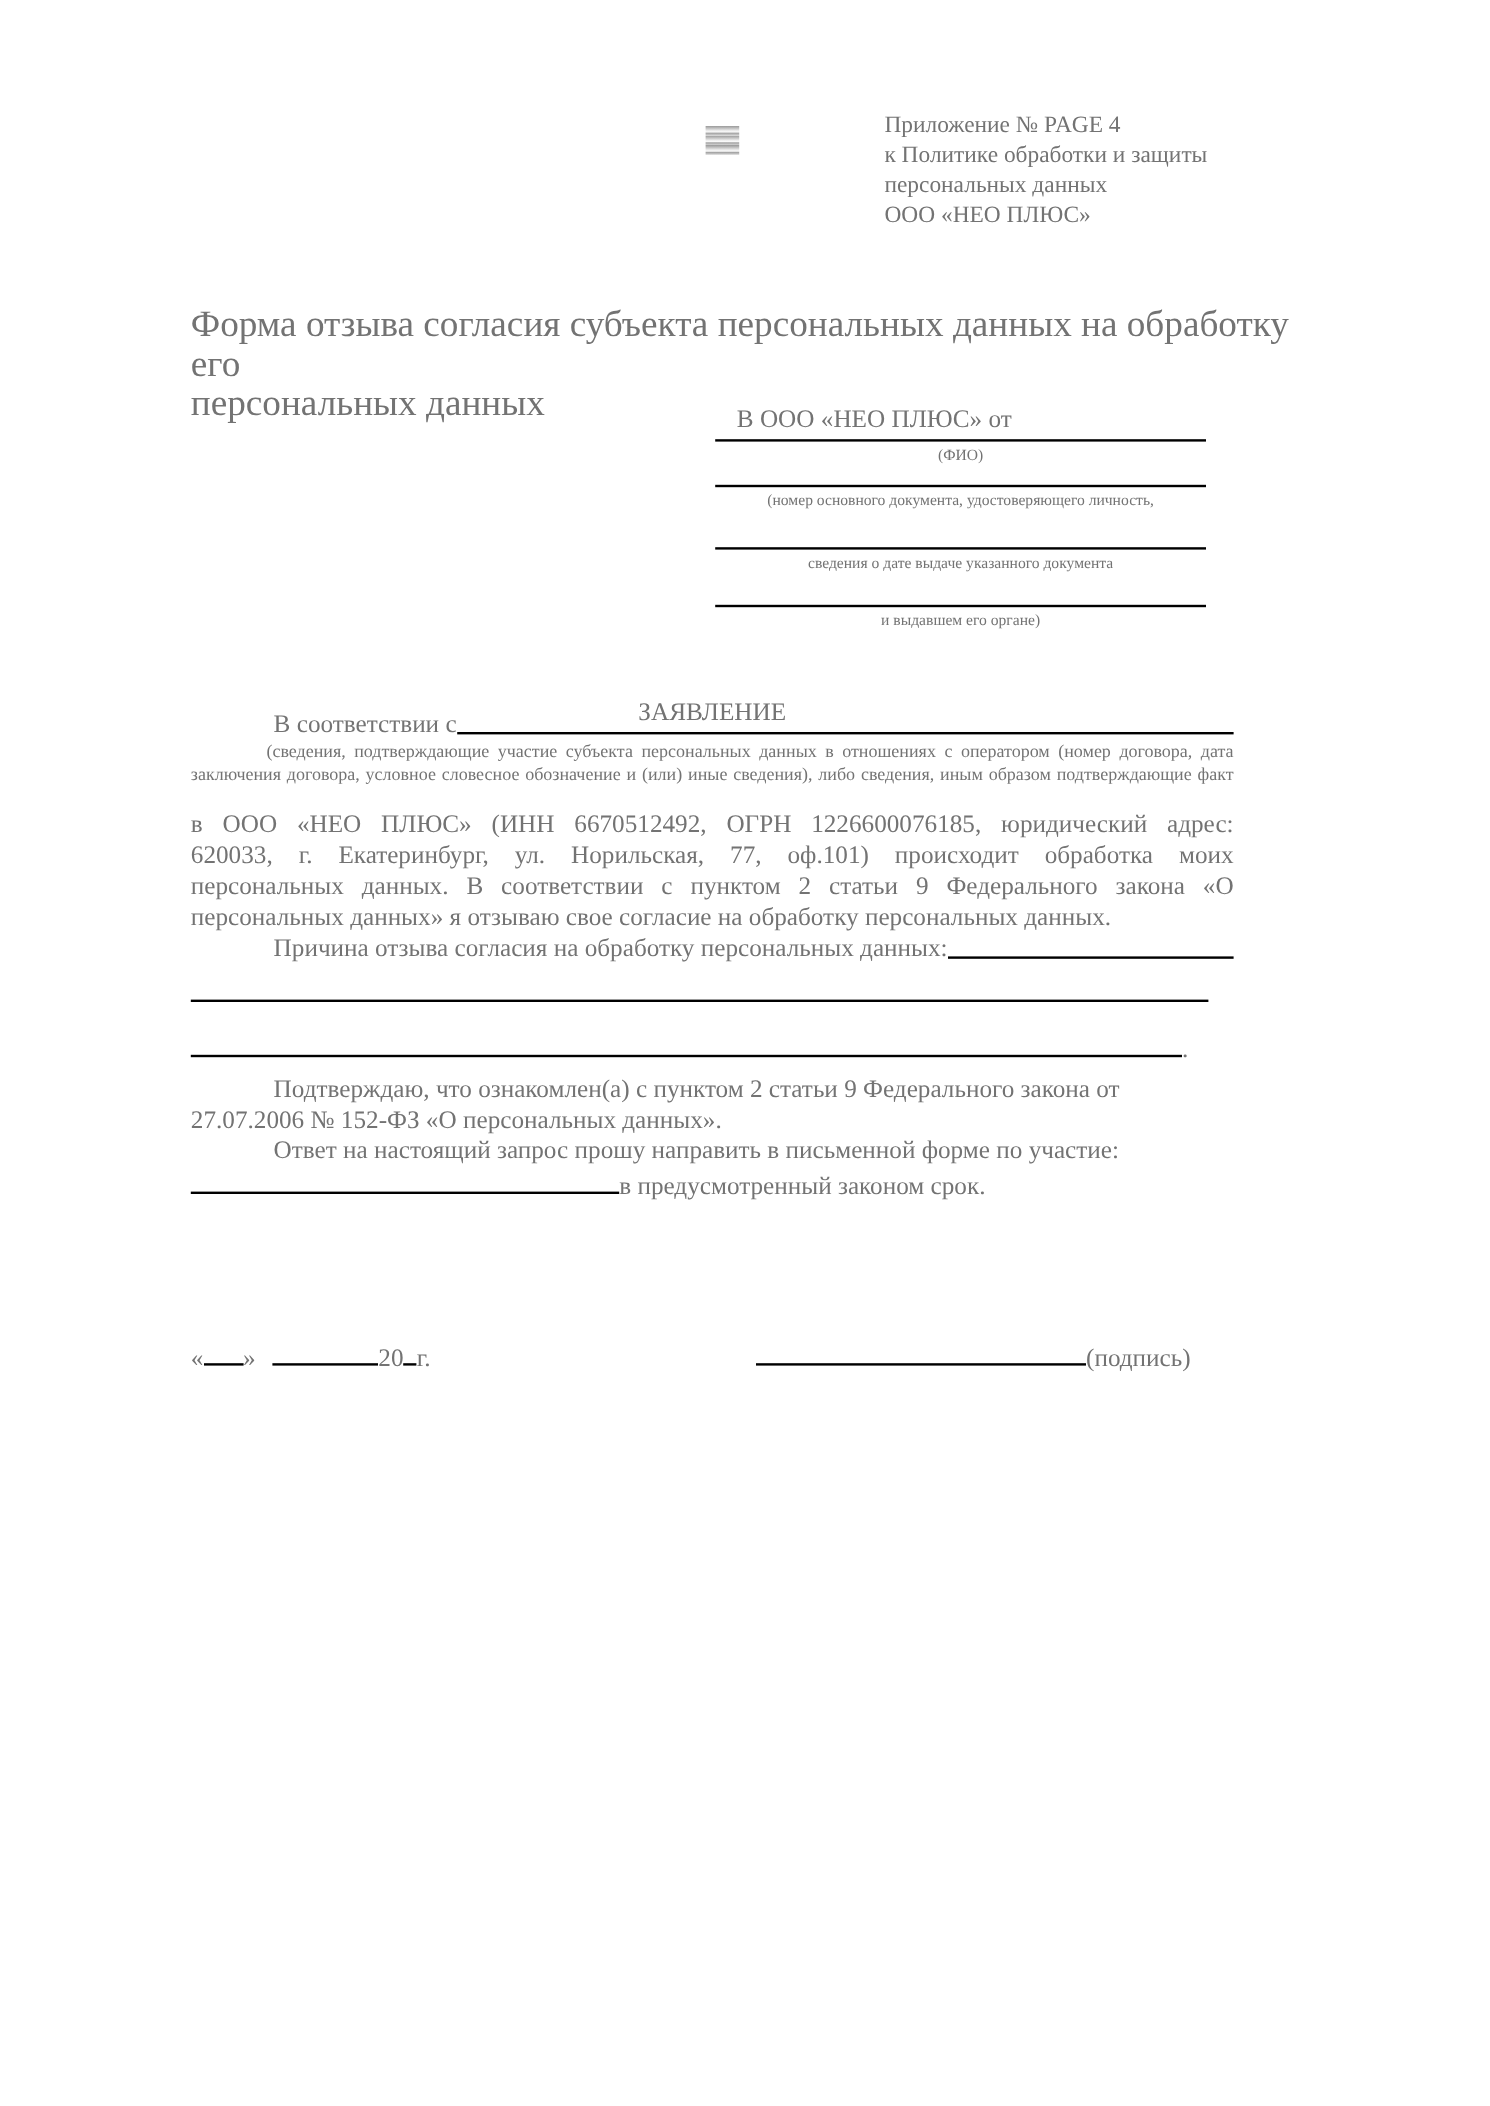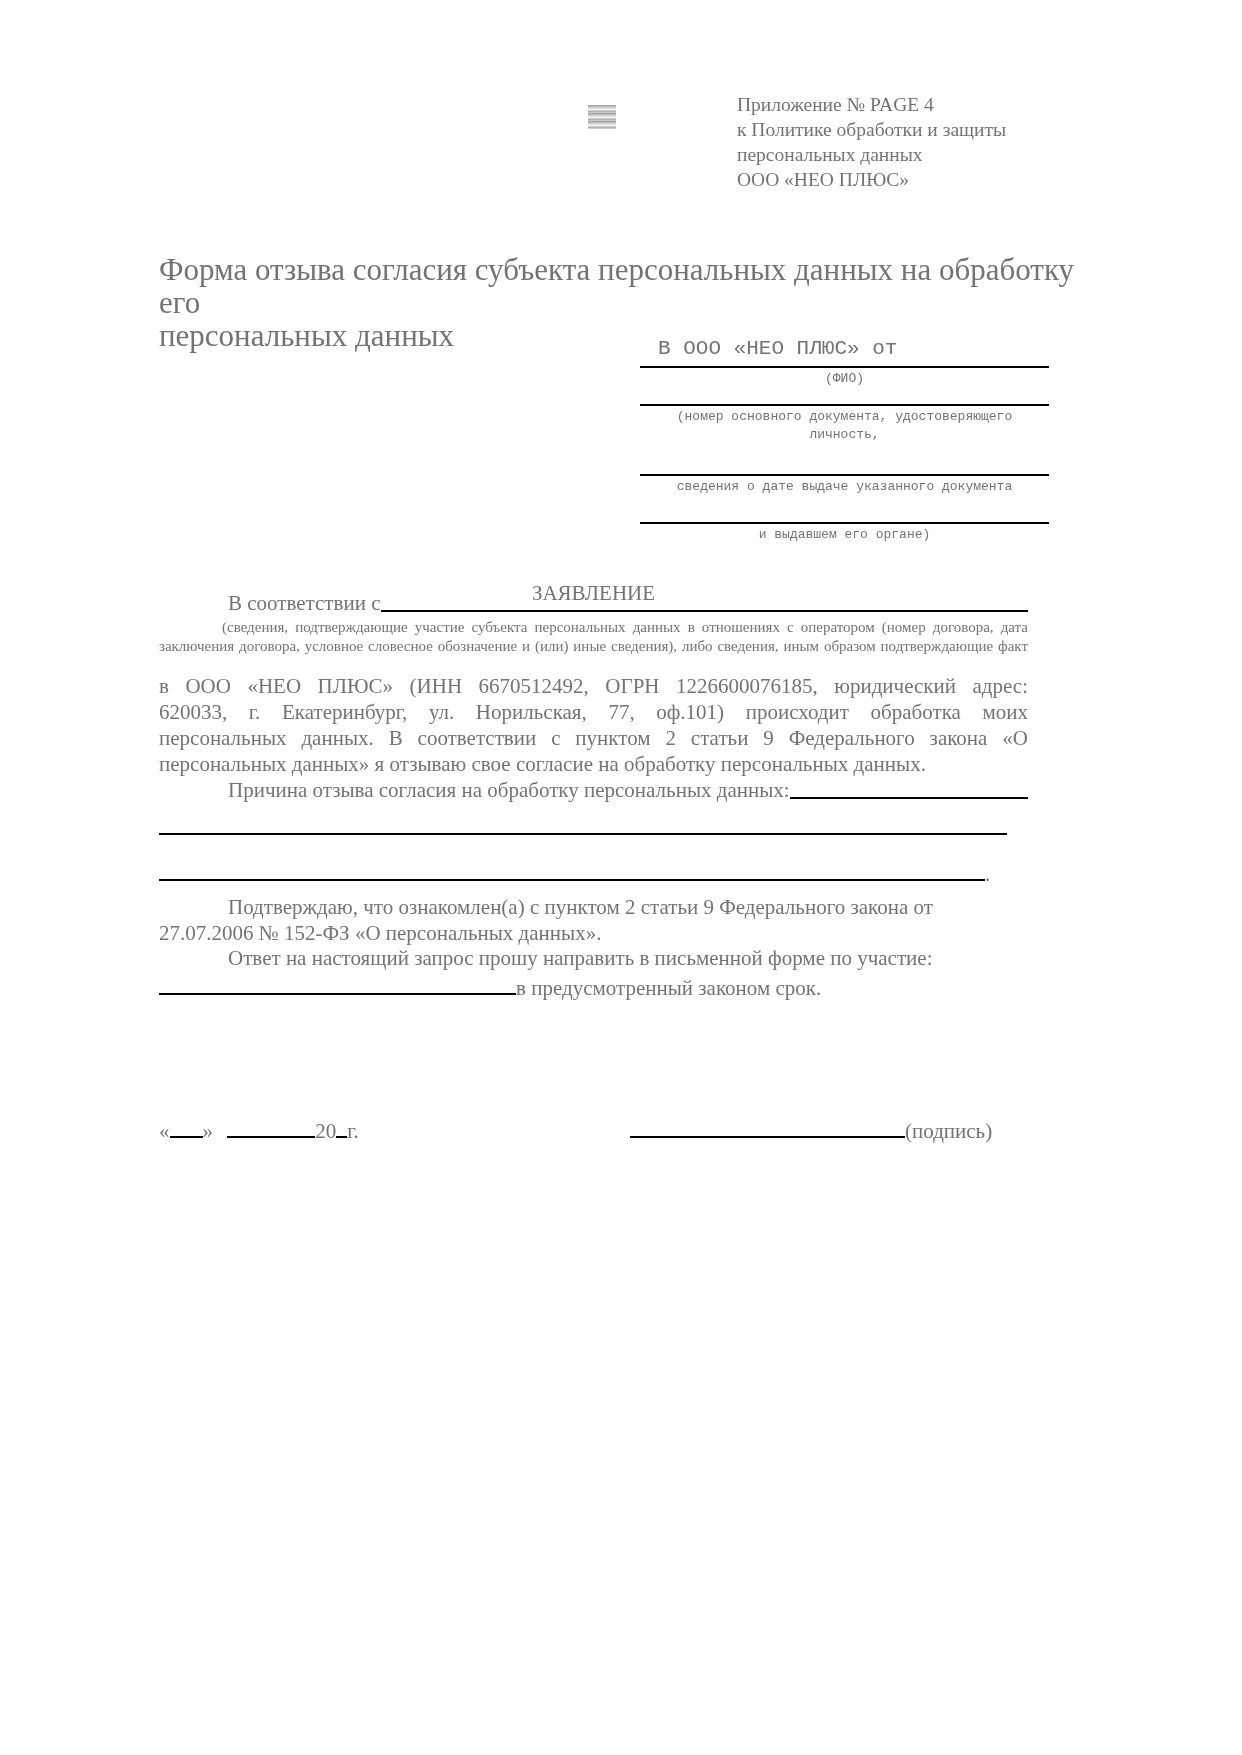--- a/index.html
+++ b/index.html
@@ -21,21 +21,21 @@
     left:588px; top:105px; width:28px; height:24px;
     background: repeating-linear-gradient(180deg,
       #8f8f8f 0px, #bdbdbd 2px, #ededed 4px, #f8f8f8 5px,
       #9a9a9a 6px, #d2d2d2 8px);
     opacity:.9;
   }
 
   .title { left:159px; top:241px; width:924px; font-size:31px; font-weight:normal; line-height:33px;margin-top:12px; }
 
   
-  .recipient { left:640px; top:337px; width:409px; font-size:21px;font-family:Liberation Mono, monospace; }
+  .recipient { left:596px; top:337px; width:409px; font-size:21px; }
   .recipient .addressee { padding-left:18px; height:26px; }
   .u-row { border-bottom:2px solid #000; height:0; }
   .cap { font-size:13px; line-height:18px; text-align:center; margin-top:2px; }
 
   .zayav { left:159px; top:561px; width:869px; text-align:center; font-size:21px;margin-top:20px; }
 
   .main { left:159px; top:590px; width:869px; font-size:21px; line-height:26px; }
   .fill-row { display:flex; align-items:flex-end; }
   .fill-row .lbl { white-space:nowrap; }
   .fill { flex:1 1 auto; border-bottom:2px solid #000; margin-bottom:4px; }

